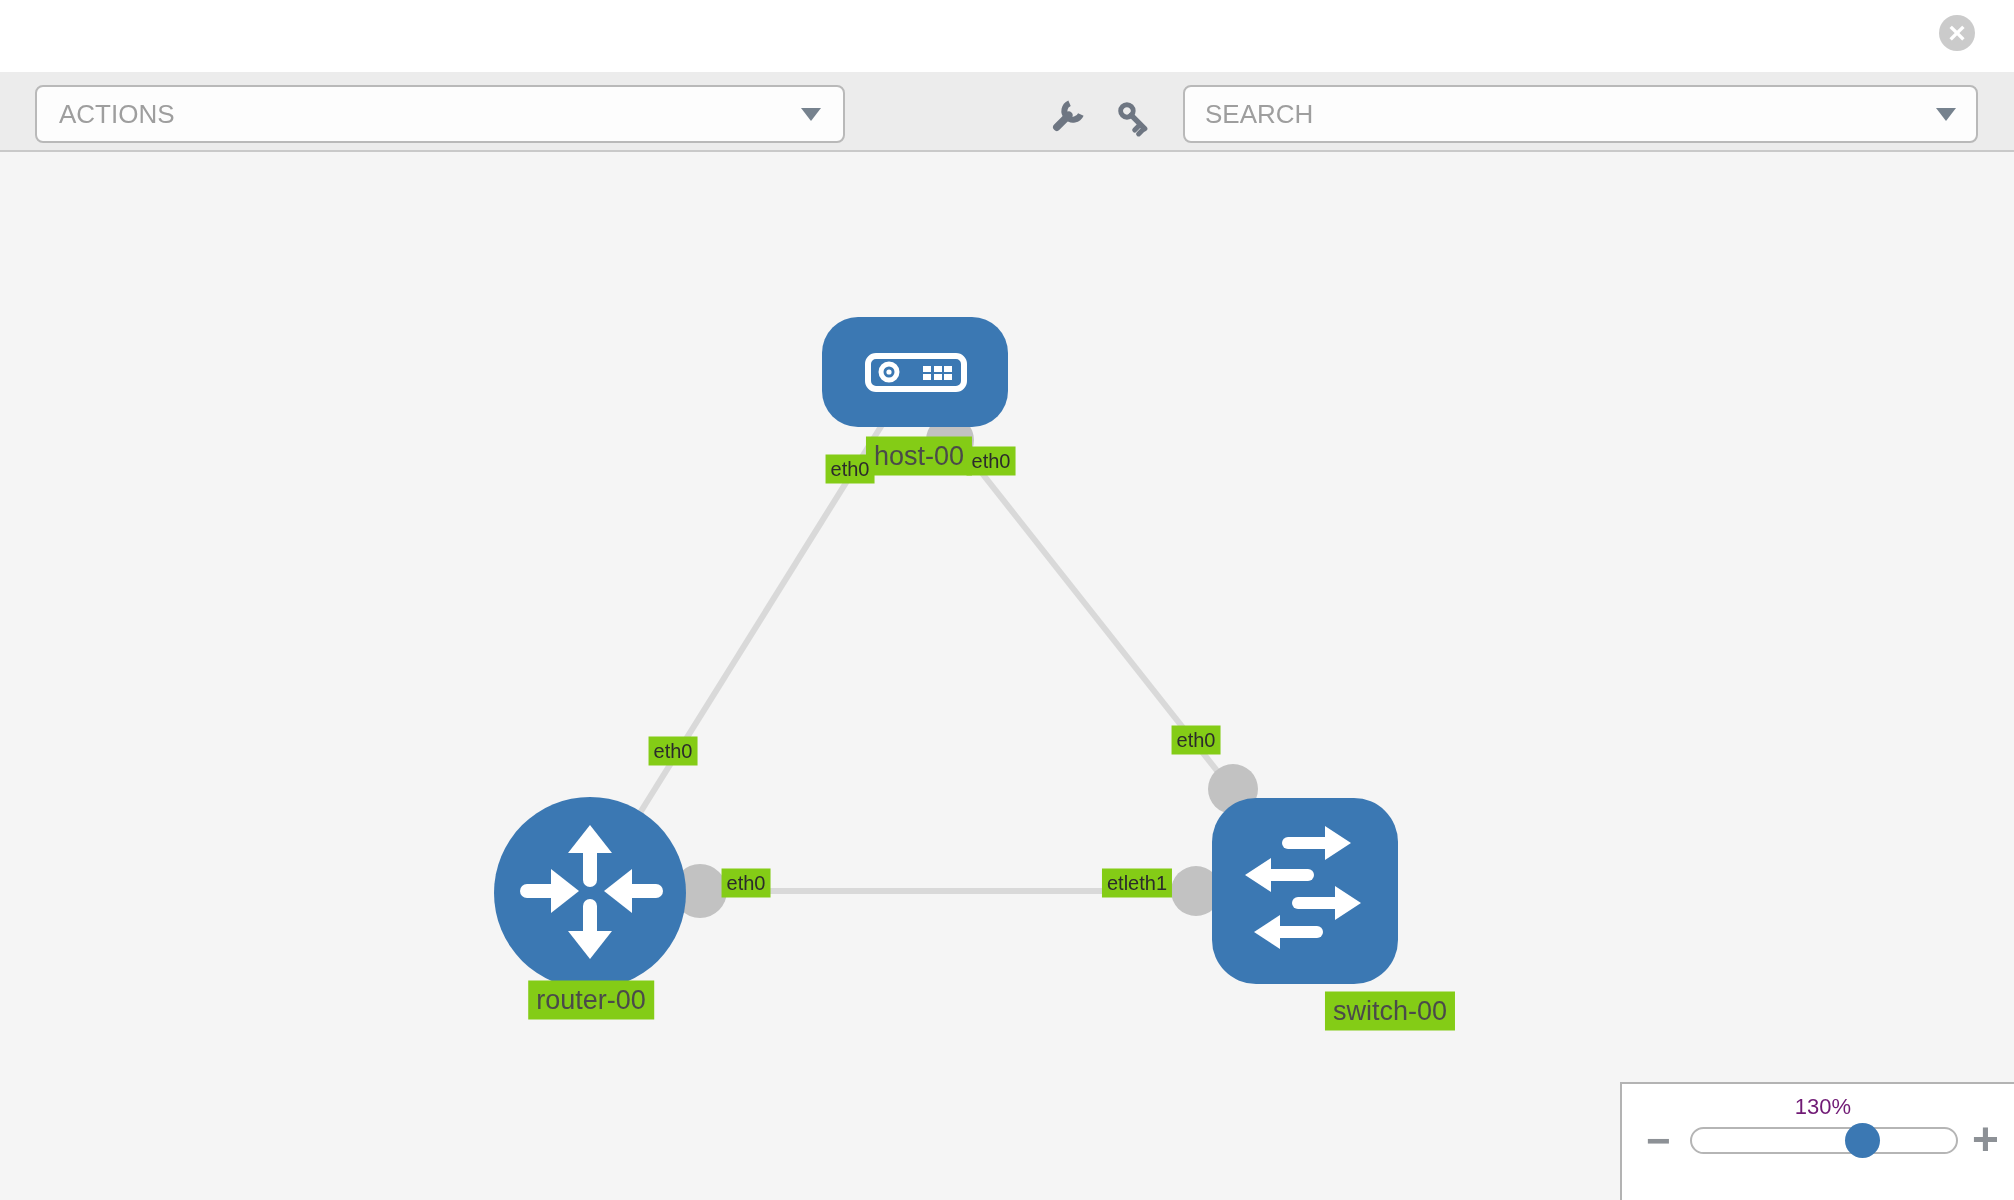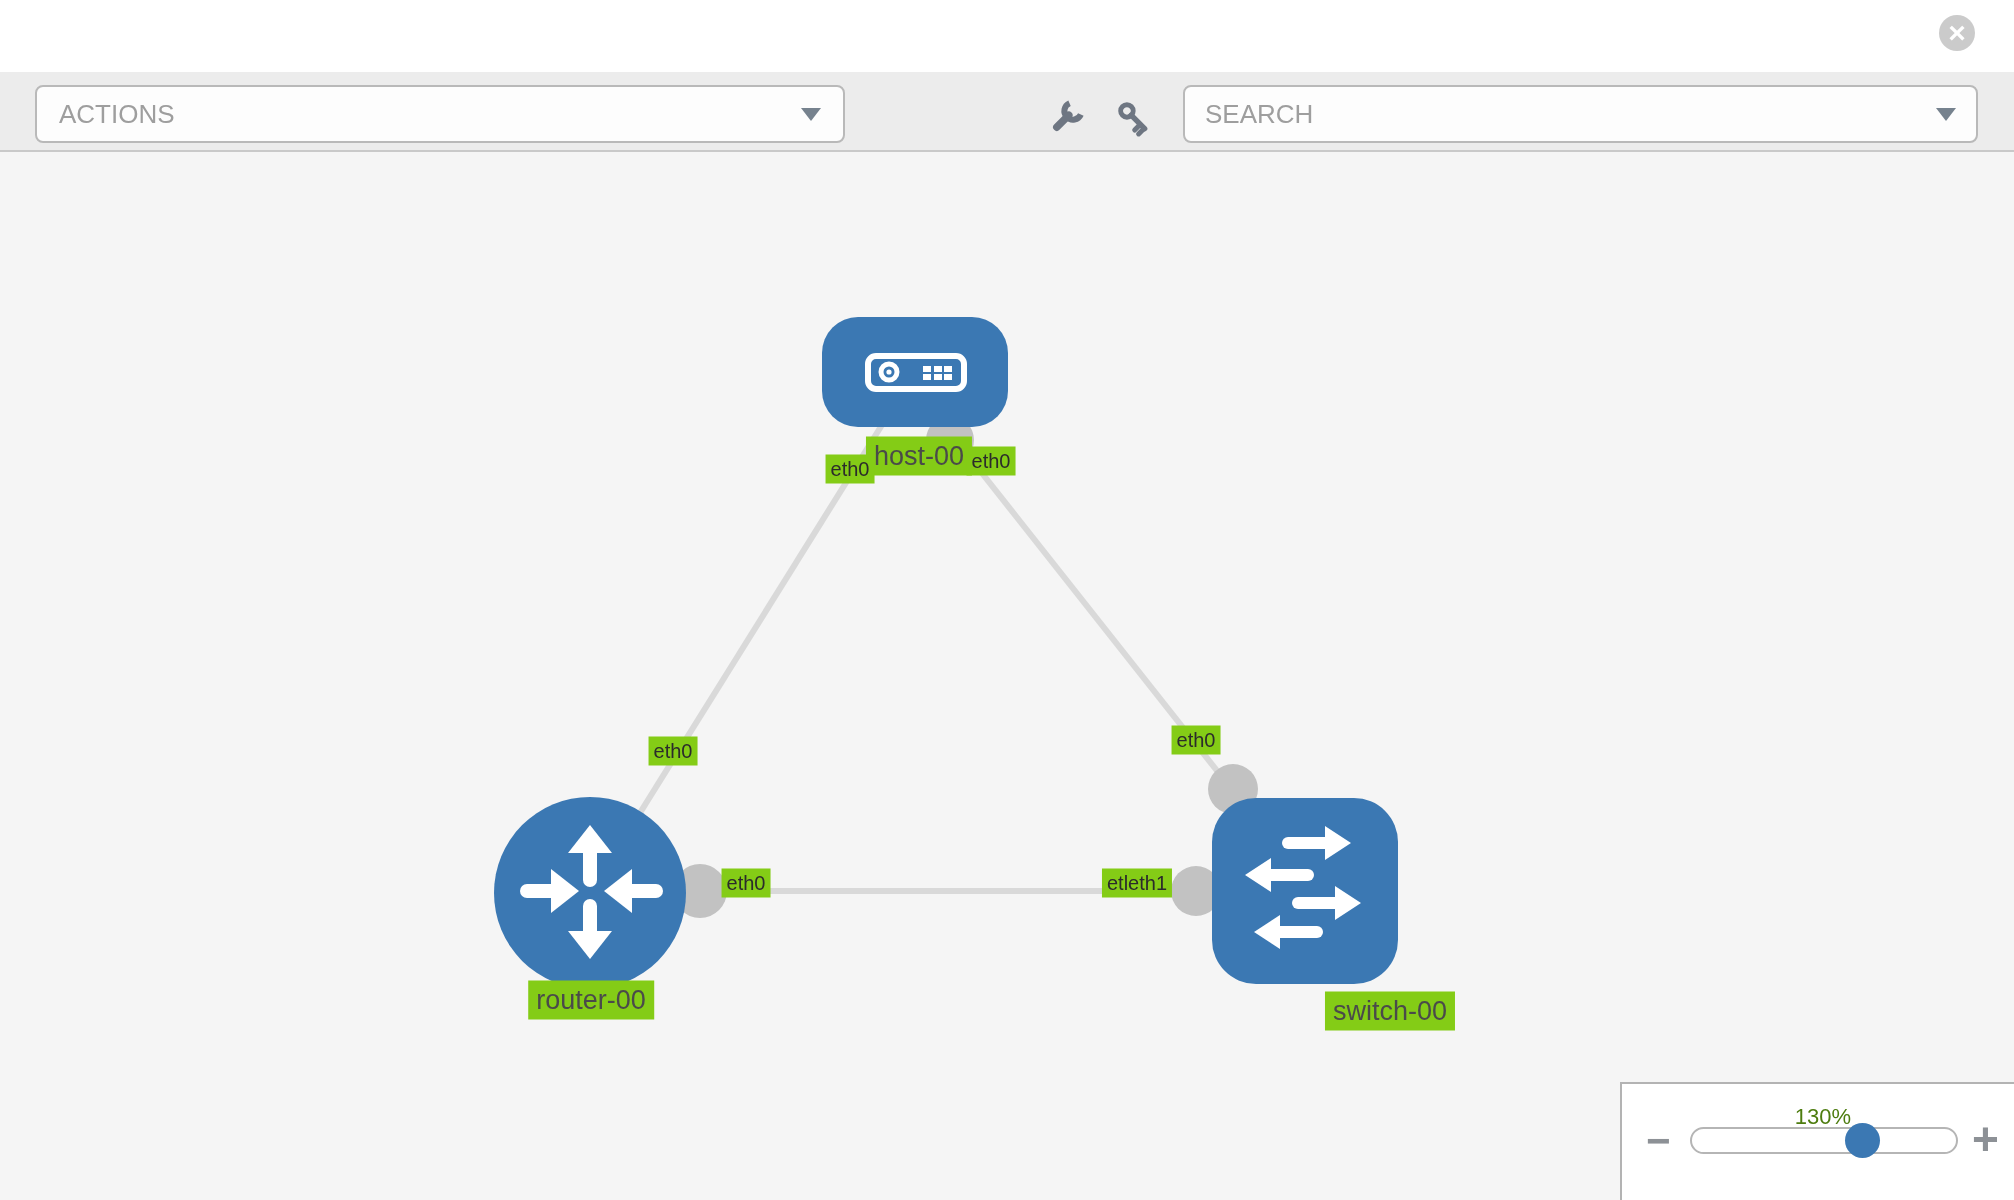--- a/index.html
+++ b/index.html
@@ -32,22 +32,22 @@
   
   .topo-svg{position:absolute;top:0;left:0;z-index:1;}
   
   .chip{position:absolute;transform:translate(-50%,-50%);background:#84cc16;
     white-space:nowrap;z-index:5;}
   .node-label{font-size:27px;color:#4a4a4a;padding:4px 8px;}
   .if-label{font-size:20px;color:#2b2b2b;padding:3px 5px;}
   
   .zoom-panel{position:absolute;left:1620px;top:1082px;right:0;bottom:0;background:#ffffff;
     border-left:2px solid #b3b3b3;border-top:2px solid #b3b3b3;z-index:20;box-sizing:border-box;}
-  .zoom-value{position:absolute;left:201px;top:20px;transform:translateX(-50%);
-    font-size:22px;color:#4d7c0f;text-align:center;}
+  .zoom-value{position:absolute;left:201px;top:10px;transform:translateX(-50%);
+    font-size:22px;color:#701a75;text-align:center;}
   .zoom-minus,.zoom-plus{position:absolute;color:#8d9196;font-weight:bold;line-height:1;
     cursor:pointer;user-select:none;}
   .zoom-minus{left:24px;top:36px;font-size:42px;}
   .zoom-plus{left:350px;top:32px;font-size:46px;}
   .zoom-track{position:absolute;left:68px;top:43px;width:268px;height:27px;background:#ffffff;
     border:2px solid #b5b5b5;border-radius:16px;box-sizing:border-box;cursor:pointer;}
   .zoom-knob{position:absolute;left:153px;top:-6px;width:35px;height:35px;border-radius:50%;
     background:#3b78b3;cursor:grab;}
 </style>
 </head>

